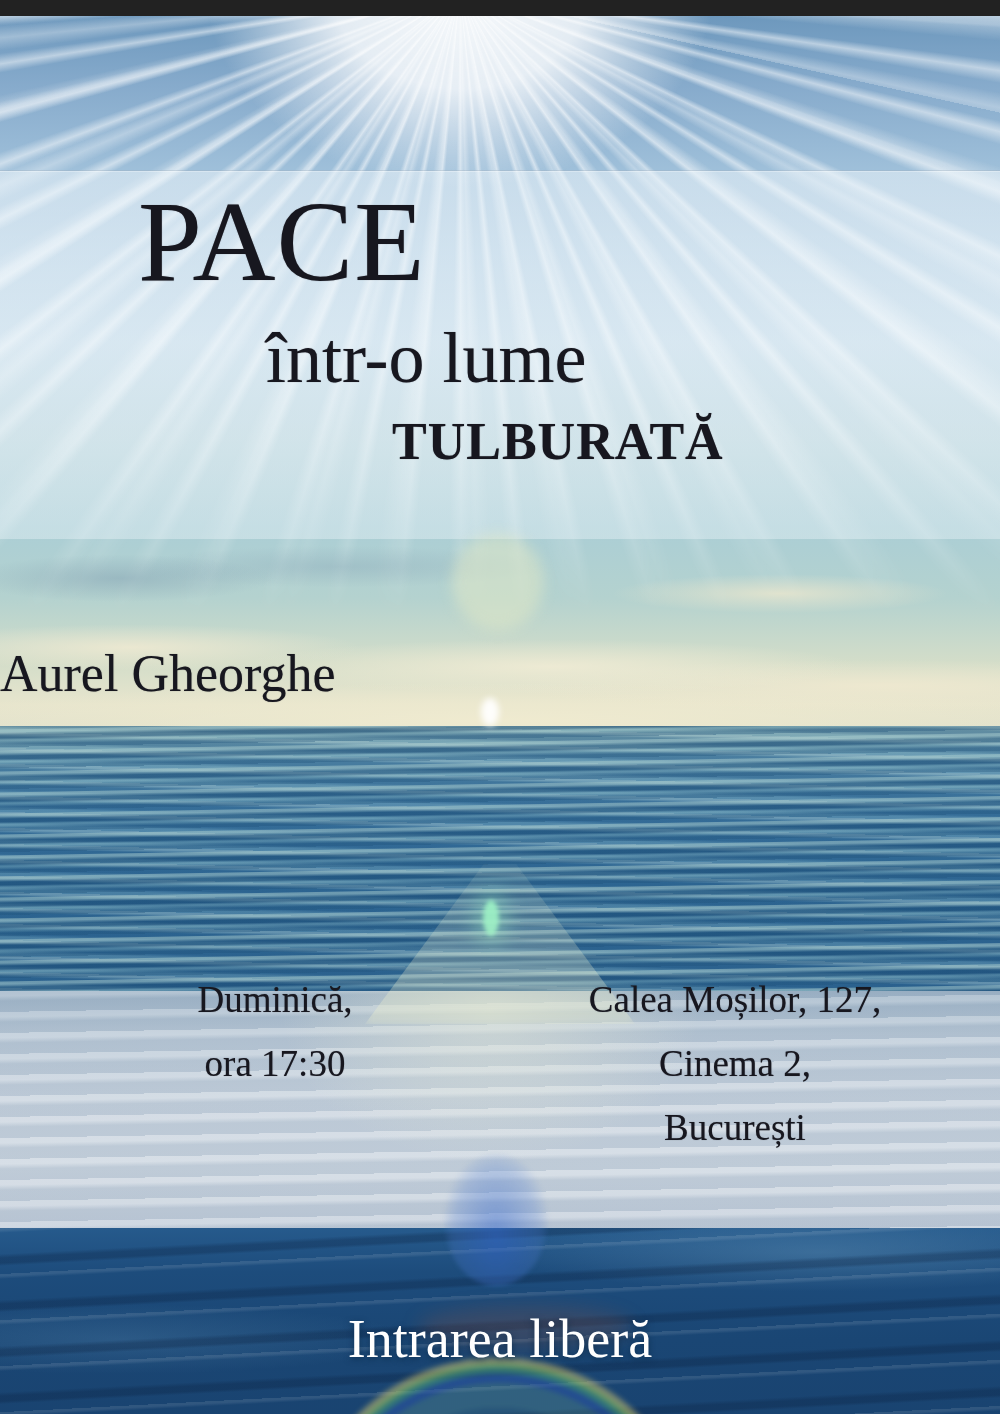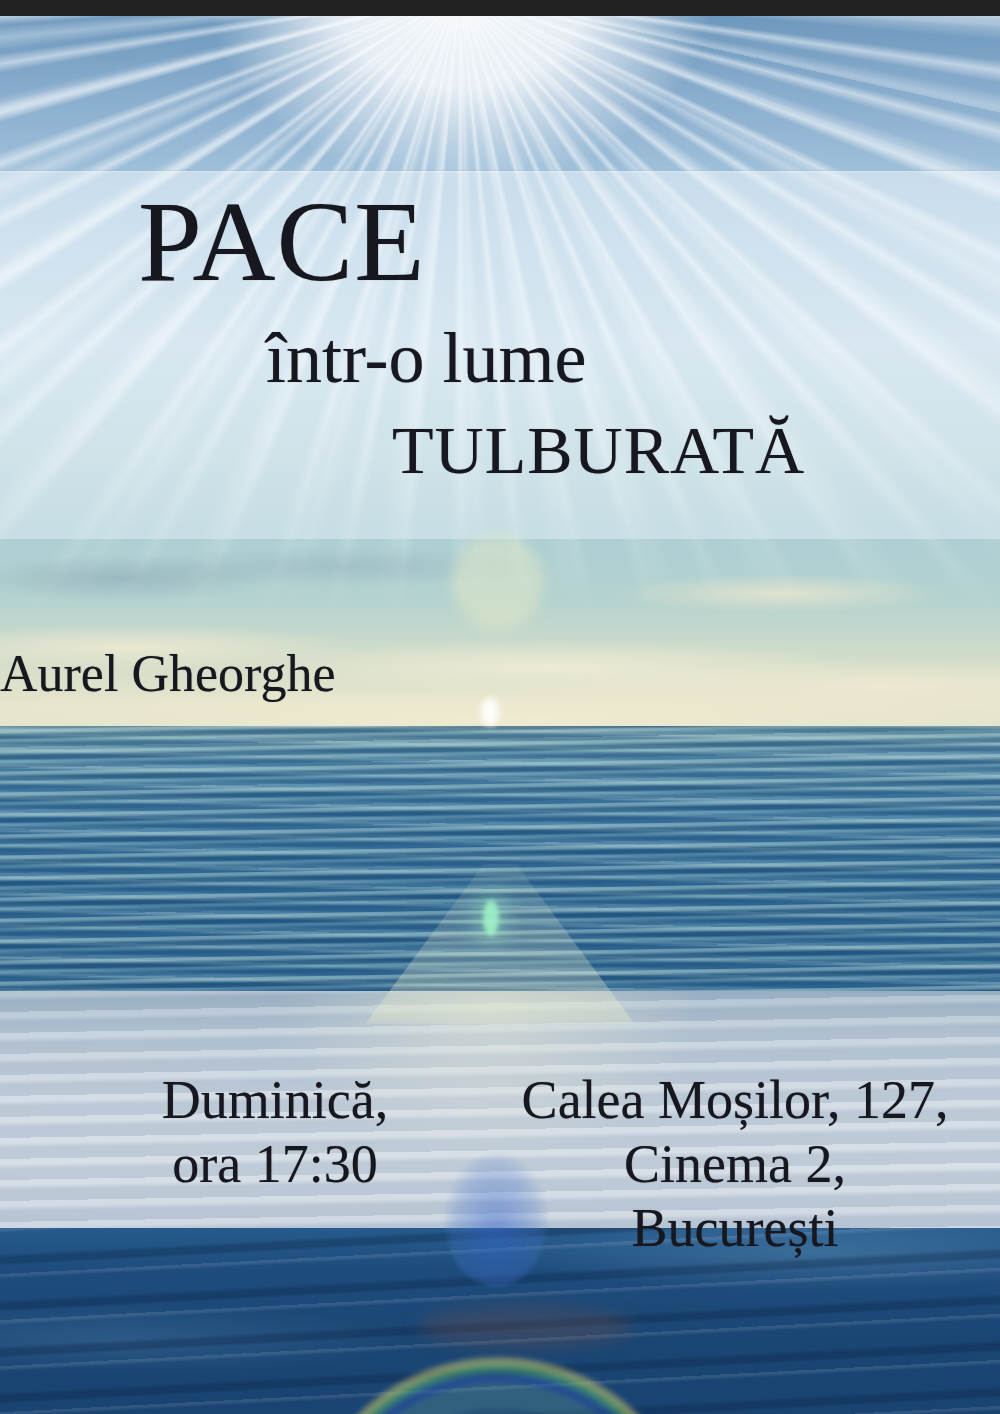--- a/index.html
+++ b/index.html
@@ -111,25 +111,25 @@
       rgba(228,208,110,0) 51.2%);
     filter:blur(2.5px);
   }
 
   
   .txt { position:absolute; line-height:1; white-space:nowrap; z-index:10; }
   .dark { color:#17171f; text-shadow:0 0 1px rgba(23,23,31,.45); }
   .light { color:#ffffff; }
   .t-pace      { left:138px; top:168px; font-size:115px; letter-spacing:1px; }
   .t-sub       { left:266px; top:306px; font-size:72px; }
-  .t-tulburata { left:392px; top:400px; font-size:68px; letter-spacing:1px; }
+  .t-tulburata { left:392px; top:400px; font-size:52px; letter-spacing:1px;font-weight:bold; }
   .t-speaker   { left:0; top:632px; width:1000px; font-size:52px; }
   .t-venue     { left:0; top:742px; width:1000px; text-align:center; font-size:84px;
                  letter-spacing:1px; text-shadow:1px 2px 6px rgba(20,55,85,.6); }
-  .t-col       { top:1052px; font-size:54px; line-height:64px; text-align:center; white-space:normal; }
+  .t-col       { top:952px; font-size:37px; line-height:64px; text-align:center; white-space:normal; }
   .t-schedule  { left:40px;  width:470px; }
   .t-address   { left:505px; width:460px; }
   .t-footer    { left:0; top:1296px; width:1000px; text-align:center; font-size:54px;
                  text-shadow:0 2px 6px rgba(8,38,68,.65); }
 </style>
 </head>
 <body>
 
 <div class="poster">
 
@@ -159,14 +159,15 @@
     <div>Duminică,</div>
     <div>ora 17:30</div>
   </div>
 
   <div class="txt dark t-col t-address">
     <div>Calea Moșilor, 127,</div>
     <div>Cinema 2,</div>
     <div>București</div>
   </div>
 
+  <div class="txt light t-footer">Intrarea liberă</div>
 
 </div>
 
 </body></html>

